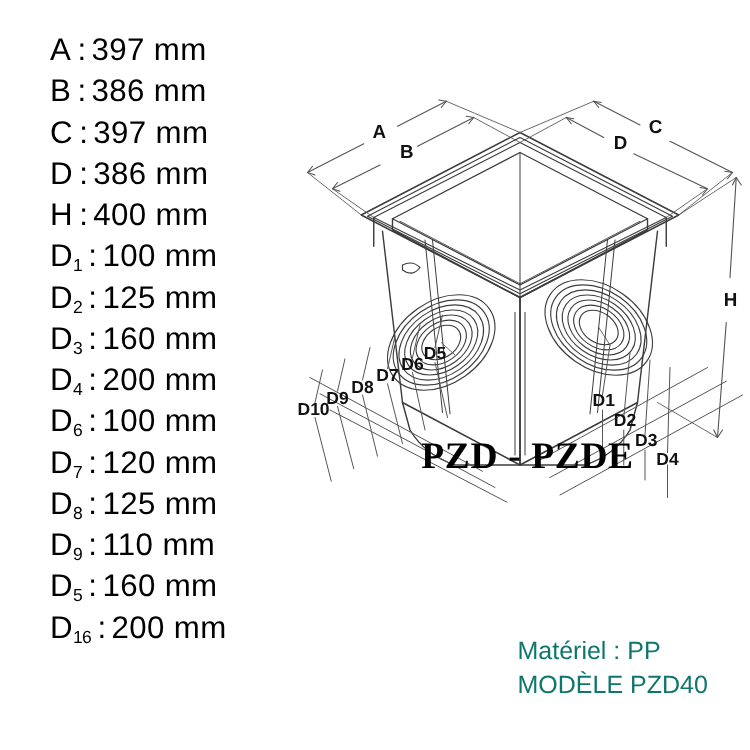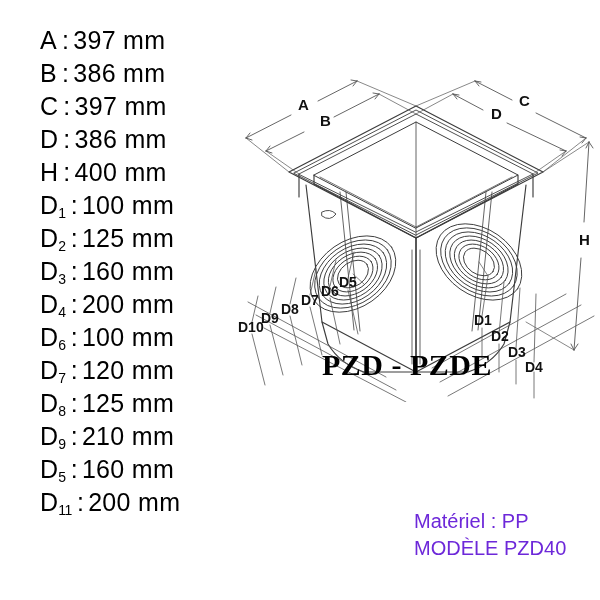--- a/index.html
+++ b/index.html
@@ -52,36 +52,36 @@
     fill:#111;
   }
   .lbl-cap{font-size:15px;}
   .lbl-d{font-size:14px;}
 
   
   .model-title{
     position:absolute;
     left:322px; top:348px;
     width:200px;
-    text-align:left;
+    text-align:center;
     font-family:"Liberation Serif", serif;
     font-weight:700;
     font-size:30px;
     letter-spacing:.5px;
     color:#000;
     white-space:nowrap;
   }
 
   
   .footer{
     position:absolute;
     left:414px; top:508px;
     font-size:20px;
     line-height:27px;
-    color:#6d28d9;
+    color:#0f766e;
     white-space:nowrap;
   }
 </style>
 </head>
 <body>
 
 <div id="page">
 
   <div class="spec-list">
       <div class="spec-row"><span class="spec-key">A</span><span class="spec-sep">:</span><span class="spec-val">397 mm</span></div>
@@ -89,23 +89,23 @@
       <div class="spec-row"><span class="spec-key">C</span><span class="spec-sep">:</span><span class="spec-val">397 mm</span></div>
       <div class="spec-row"><span class="spec-key">D</span><span class="spec-sep">:</span><span class="spec-val">386 mm</span></div>
       <div class="spec-row"><span class="spec-key">H</span><span class="spec-sep">:</span><span class="spec-val">400 mm</span></div>
       <div class="spec-row"><span class="spec-key">D<sub>1</sub></span><span class="spec-sep">:</span><span class="spec-val">100 mm</span></div>
       <div class="spec-row"><span class="spec-key">D<sub>2</sub></span><span class="spec-sep">:</span><span class="spec-val">125 mm</span></div>
       <div class="spec-row"><span class="spec-key">D<sub>3</sub></span><span class="spec-sep">:</span><span class="spec-val">160 mm</span></div>
       <div class="spec-row"><span class="spec-key">D<sub>4</sub></span><span class="spec-sep">:</span><span class="spec-val">200 mm</span></div>
       <div class="spec-row"><span class="spec-key">D<sub>6</sub></span><span class="spec-sep">:</span><span class="spec-val">100 mm</span></div>
       <div class="spec-row"><span class="spec-key">D<sub>7</sub></span><span class="spec-sep">:</span><span class="spec-val">120 mm</span></div>
       <div class="spec-row"><span class="spec-key">D<sub>8</sub></span><span class="spec-sep">:</span><span class="spec-val">125 mm</span></div>
-      <div class="spec-row"><span class="spec-key">D<sub>9</sub></span><span class="spec-sep">:</span><span class="spec-val">210 mm</span></div>
+      <div class="spec-row"><span class="spec-key">D<sub>9</sub></span><span class="spec-sep">:</span><span class="spec-val">110 mm</span></div>
       <div class="spec-row"><span class="spec-key">D<sub>5</sub></span><span class="spec-sep">:</span><span class="spec-val">160 mm</span></div>
-      <div class="spec-row"><span class="spec-key">D<sub>11</sub></span><span class="spec-sep">:</span><span class="spec-val">200 mm</span></div>
+      <div class="spec-row"><span class="spec-key">D<sub>16</sub></span><span class="spec-sep">:</span><span class="spec-val">200 mm</span></div>
     </div>
 
   <div class="drawing">
     <svg width="364" height="330" viewBox="0 0 364 330" xmlns="http://www.w3.org/2000/svg">
       <defs>
         <g id="ringset">
           <ellipse rx="46" ry="33" fill="none"></ellipse>
         </g>
       </defs>
 

